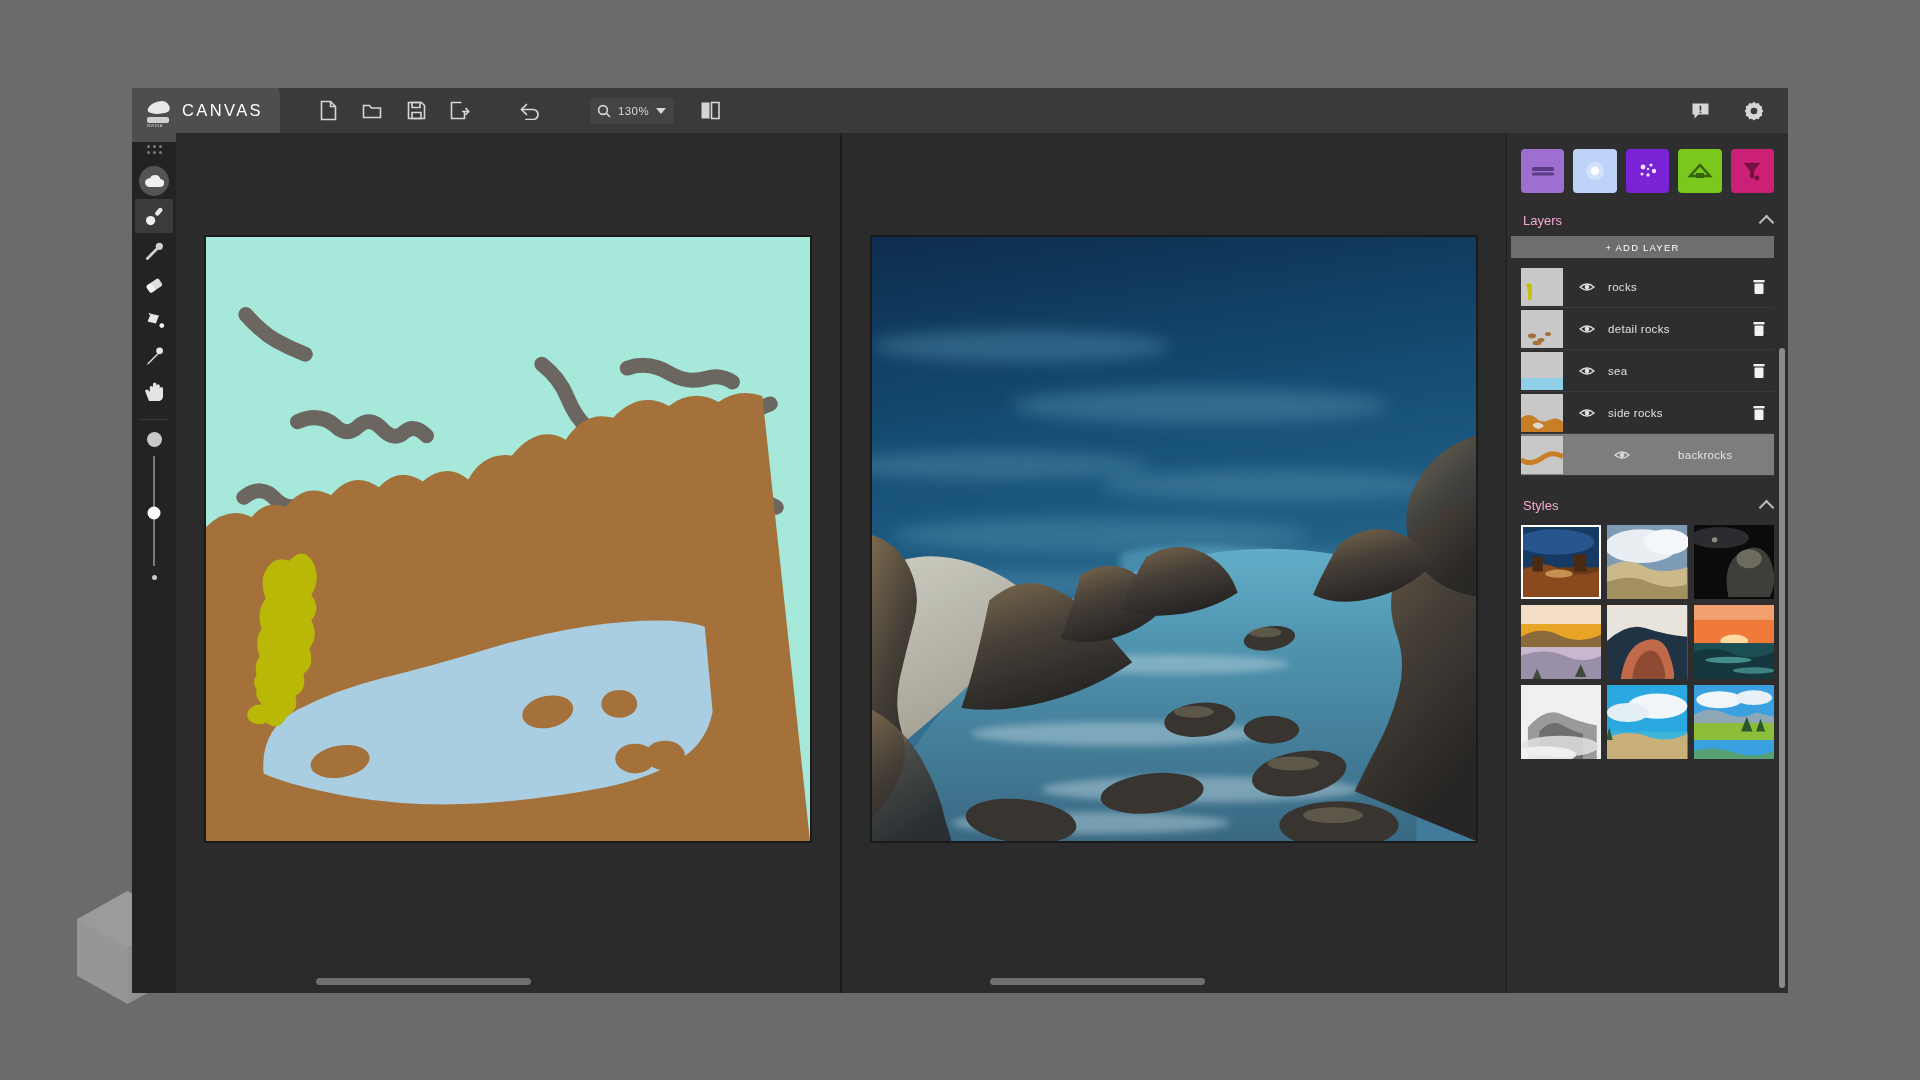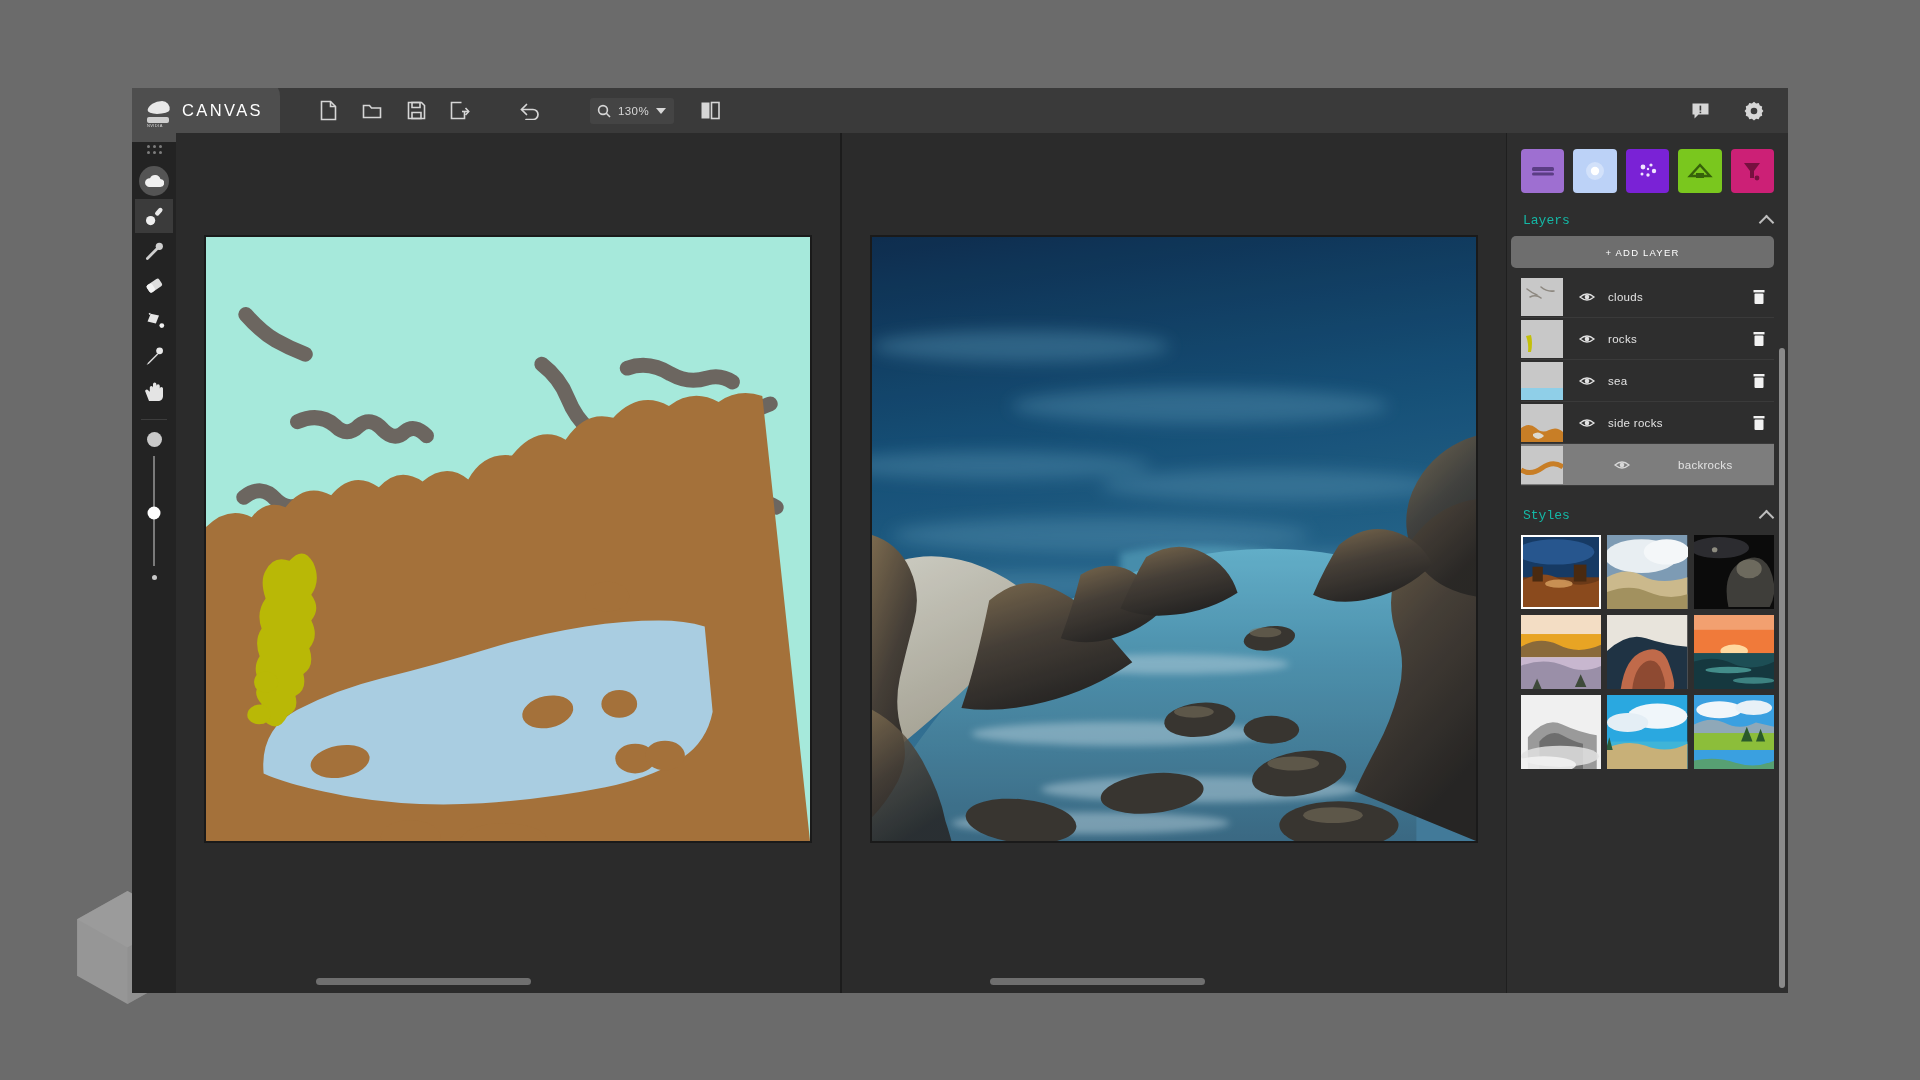--- a/index.html
+++ b/index.html
@@ -155,28 +155,28 @@
   }
   .mat {
     width:44px;height:44px;border-radius:4px;
     display:flex;align-items:center;justify-content:center;cursor:pointer;
   }
 
   .section-head {
     display:flex;align-items:center;justify-content:space-between;
     padding: 6px 16px 8px 16px;
   }
-  .section-title { color:#14b8a6; font-size:13px;font-family:Liberation Mono, monospace; }
+  .section-title { color:#f9a8d4; font-size:13px; }
   .chev { width:11px;height:11px;border-left:2px solid #bdbdbd;border-top:2px solid #bdbdbd;transform:rotate(45deg); margin-top:4px;}
 
   #add-layer {
-    margin: 0 14px 8px 4px; height:32px;
+    margin: 0 14px 8px 4px; height:22px;
     background:#6e6e6e; color:#ffffff; font-size:9.5px; letter-spacing:1.2px;
     display:flex;align-items:center;justify-content:center; cursor:pointer;
-    border-radius:5px;
+    border-radius:0;
   }
 
   .layer-row {
     display:flex; align-items:center;
     margin: 0 14px; height:42px;
     border-bottom:1px solid #3a3a3a;
     cursor:pointer;
   }
   .layer-row.selected { background:#7d7d7d;gap:35px; }
   .layer-thumb { width:42px;height:38px;flex:0 0 42px; background:#c6c6c6; overflow:hidden; position:relative;}
@@ -555,60 +555,61 @@
         </div>
       </div>
 
       <div class="section-head">
         <span class="section-title">Layers</span>
         <span class="chev"></span>
       </div>
 
       <div id="add-layer">+ ADD LAYER</div>
 
-      <div class="layer-row">
-        <div class="layer-thumb">
-          <svg viewBox="0 0 42 38">
-              <rect width="42" height="38" fill="#c8c8c8"></rect>
-            <g stroke="#8d8880" stroke-width="1.6" fill="none" stroke-linecap="round">
-              <path d="M6 11 q5 4 10 6"></path>
-                <path d="M20 9 q6 5 13 4"></path>
-                <path d="M9 19 q6 -3 11 1"></path>
-            </g>
-            </svg>
-        </div>
-        <svg class="eye-ico" width="16" height="12" viewBox="0 0 16 12">
-          <path d="M1 6 Q8 0 15 6 Q8 12 1 6z" fill="none" stroke="#e0e0e0" stroke-width="1.3"></path>
-          <circle cx="8" cy="6" r="2.3" fill="#e0e0e0"></circle>
-        </svg>
-        <span class="layer-name">clouds</span>
-        <svg class="trash-ico" width="14" height="16" viewBox="0 0 14 16">
-          <rect x="1.5" y="1" width="11" height="2.4" fill="#f2f2f2"></rect>
-          <rect x="2.5" y="4.4" width="9" height="10.5" rx="1" fill="#f2f2f2"></rect>
-        </svg>
-      </div>
 
       <div class="layer-row">
         <div class="layer-thumb">
           <svg viewBox="0 0 42 38">
               <rect width="42" height="38" fill="#c8c8c8"></rect>
             <path d="M5 16 q3 8 2 16 l3 0 q2 -9 0 -17z" fill="#c3c00a"></path>
             </svg>
         </div>
         <svg class="eye-ico" width="16" height="12" viewBox="0 0 16 12">
           <path d="M1 6 Q8 0 15 6 Q8 12 1 6z" fill="none" stroke="#e0e0e0" stroke-width="1.3"></path>
           <circle cx="8" cy="6" r="2.3" fill="#e0e0e0"></circle>
         </svg>
         <span class="layer-name">rocks</span>
         <svg class="trash-ico" width="14" height="16" viewBox="0 0 14 16">
           <rect x="1.5" y="1" width="11" height="2.4" fill="#f2f2f2"></rect>
           <rect x="2.5" y="4.4" width="9" height="10.5" rx="1" fill="#f2f2f2"></rect>
         </svg>
       </div>
 
+      <div class="layer-row">
+        <div class="layer-thumb">
+          <svg viewBox="0 0 42 38">
+              <rect width="42" height="38" fill="#c8c8c8"></rect>
+            <g fill="#a4713a">
+                <ellipse cx="11" cy="26" rx="4" ry="2.4"></ellipse>
+                <ellipse cx="20" cy="30" rx="3.4" ry="2"></ellipse>
+              <ellipse cx="27" cy="24" rx="3" ry="2"></ellipse>
+                <ellipse cx="16" cy="33" rx="4.4" ry="2.2"></ellipse>
+              </g>
+            </svg>
+        </div>
+        <svg class="eye-ico" width="16" height="12" viewBox="0 0 16 12">
+          <path d="M1 6 Q8 0 15 6 Q8 12 1 6z" fill="none" stroke="#e0e0e0" stroke-width="1.3"></path>
+          <circle cx="8" cy="6" r="2.3" fill="#e0e0e0"></circle>
+        </svg>
+        <span class="layer-name">detail rocks</span>
+        <svg class="trash-ico" width="14" height="16" viewBox="0 0 14 16">
+          <rect x="1.5" y="1" width="11" height="2.4" fill="#f2f2f2"></rect>
+          <rect x="2.5" y="4.4" width="9" height="10.5" rx="1" fill="#f2f2f2"></rect>
+        </svg>
+      </div>
 
       <div class="layer-row">
         <div class="layer-thumb">
           <svg viewBox="0 0 42 38">
               <rect width="42" height="38" fill="#c8c8c8"></rect>
             <rect y="26" width="42" height="12" fill="#8fcfe8"></rect>
             </svg>
         </div>
         <svg class="eye-ico" width="16" height="12" viewBox="0 0 16 12">
           <path d="M1 6 Q8 0 15 6 Q8 12 1 6z" fill="none" stroke="#e0e0e0" stroke-width="1.3"></path>

